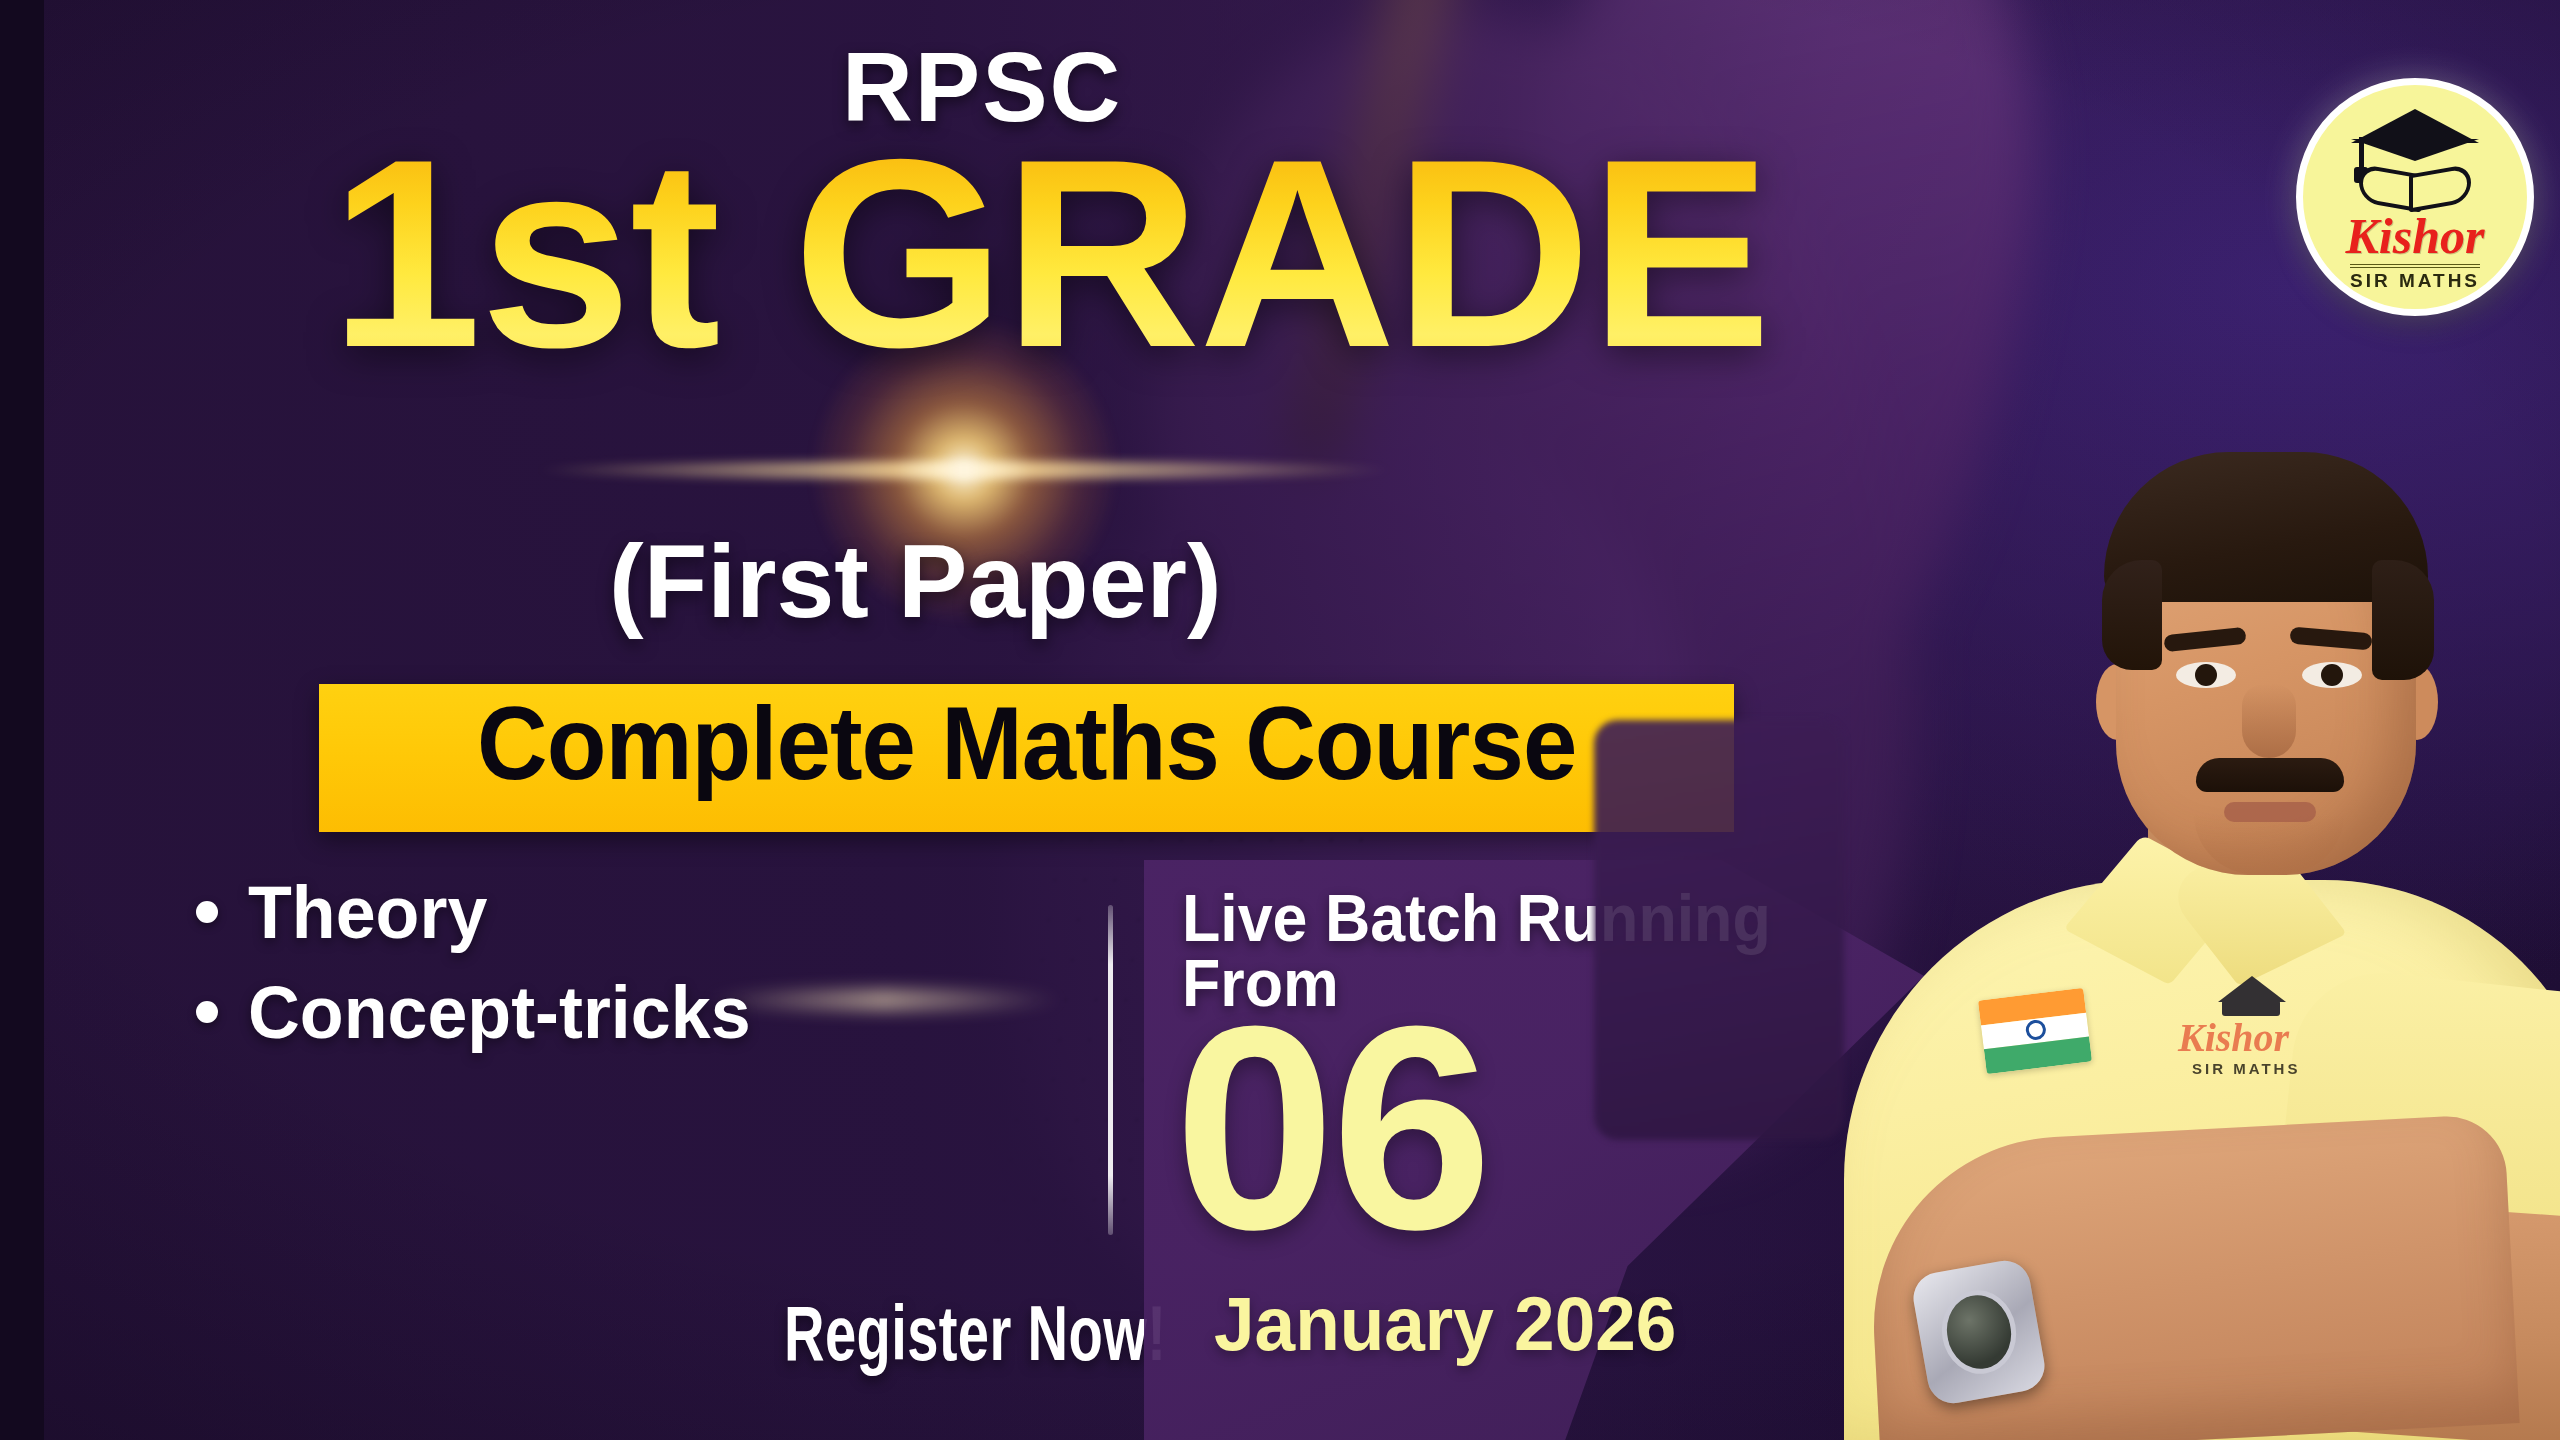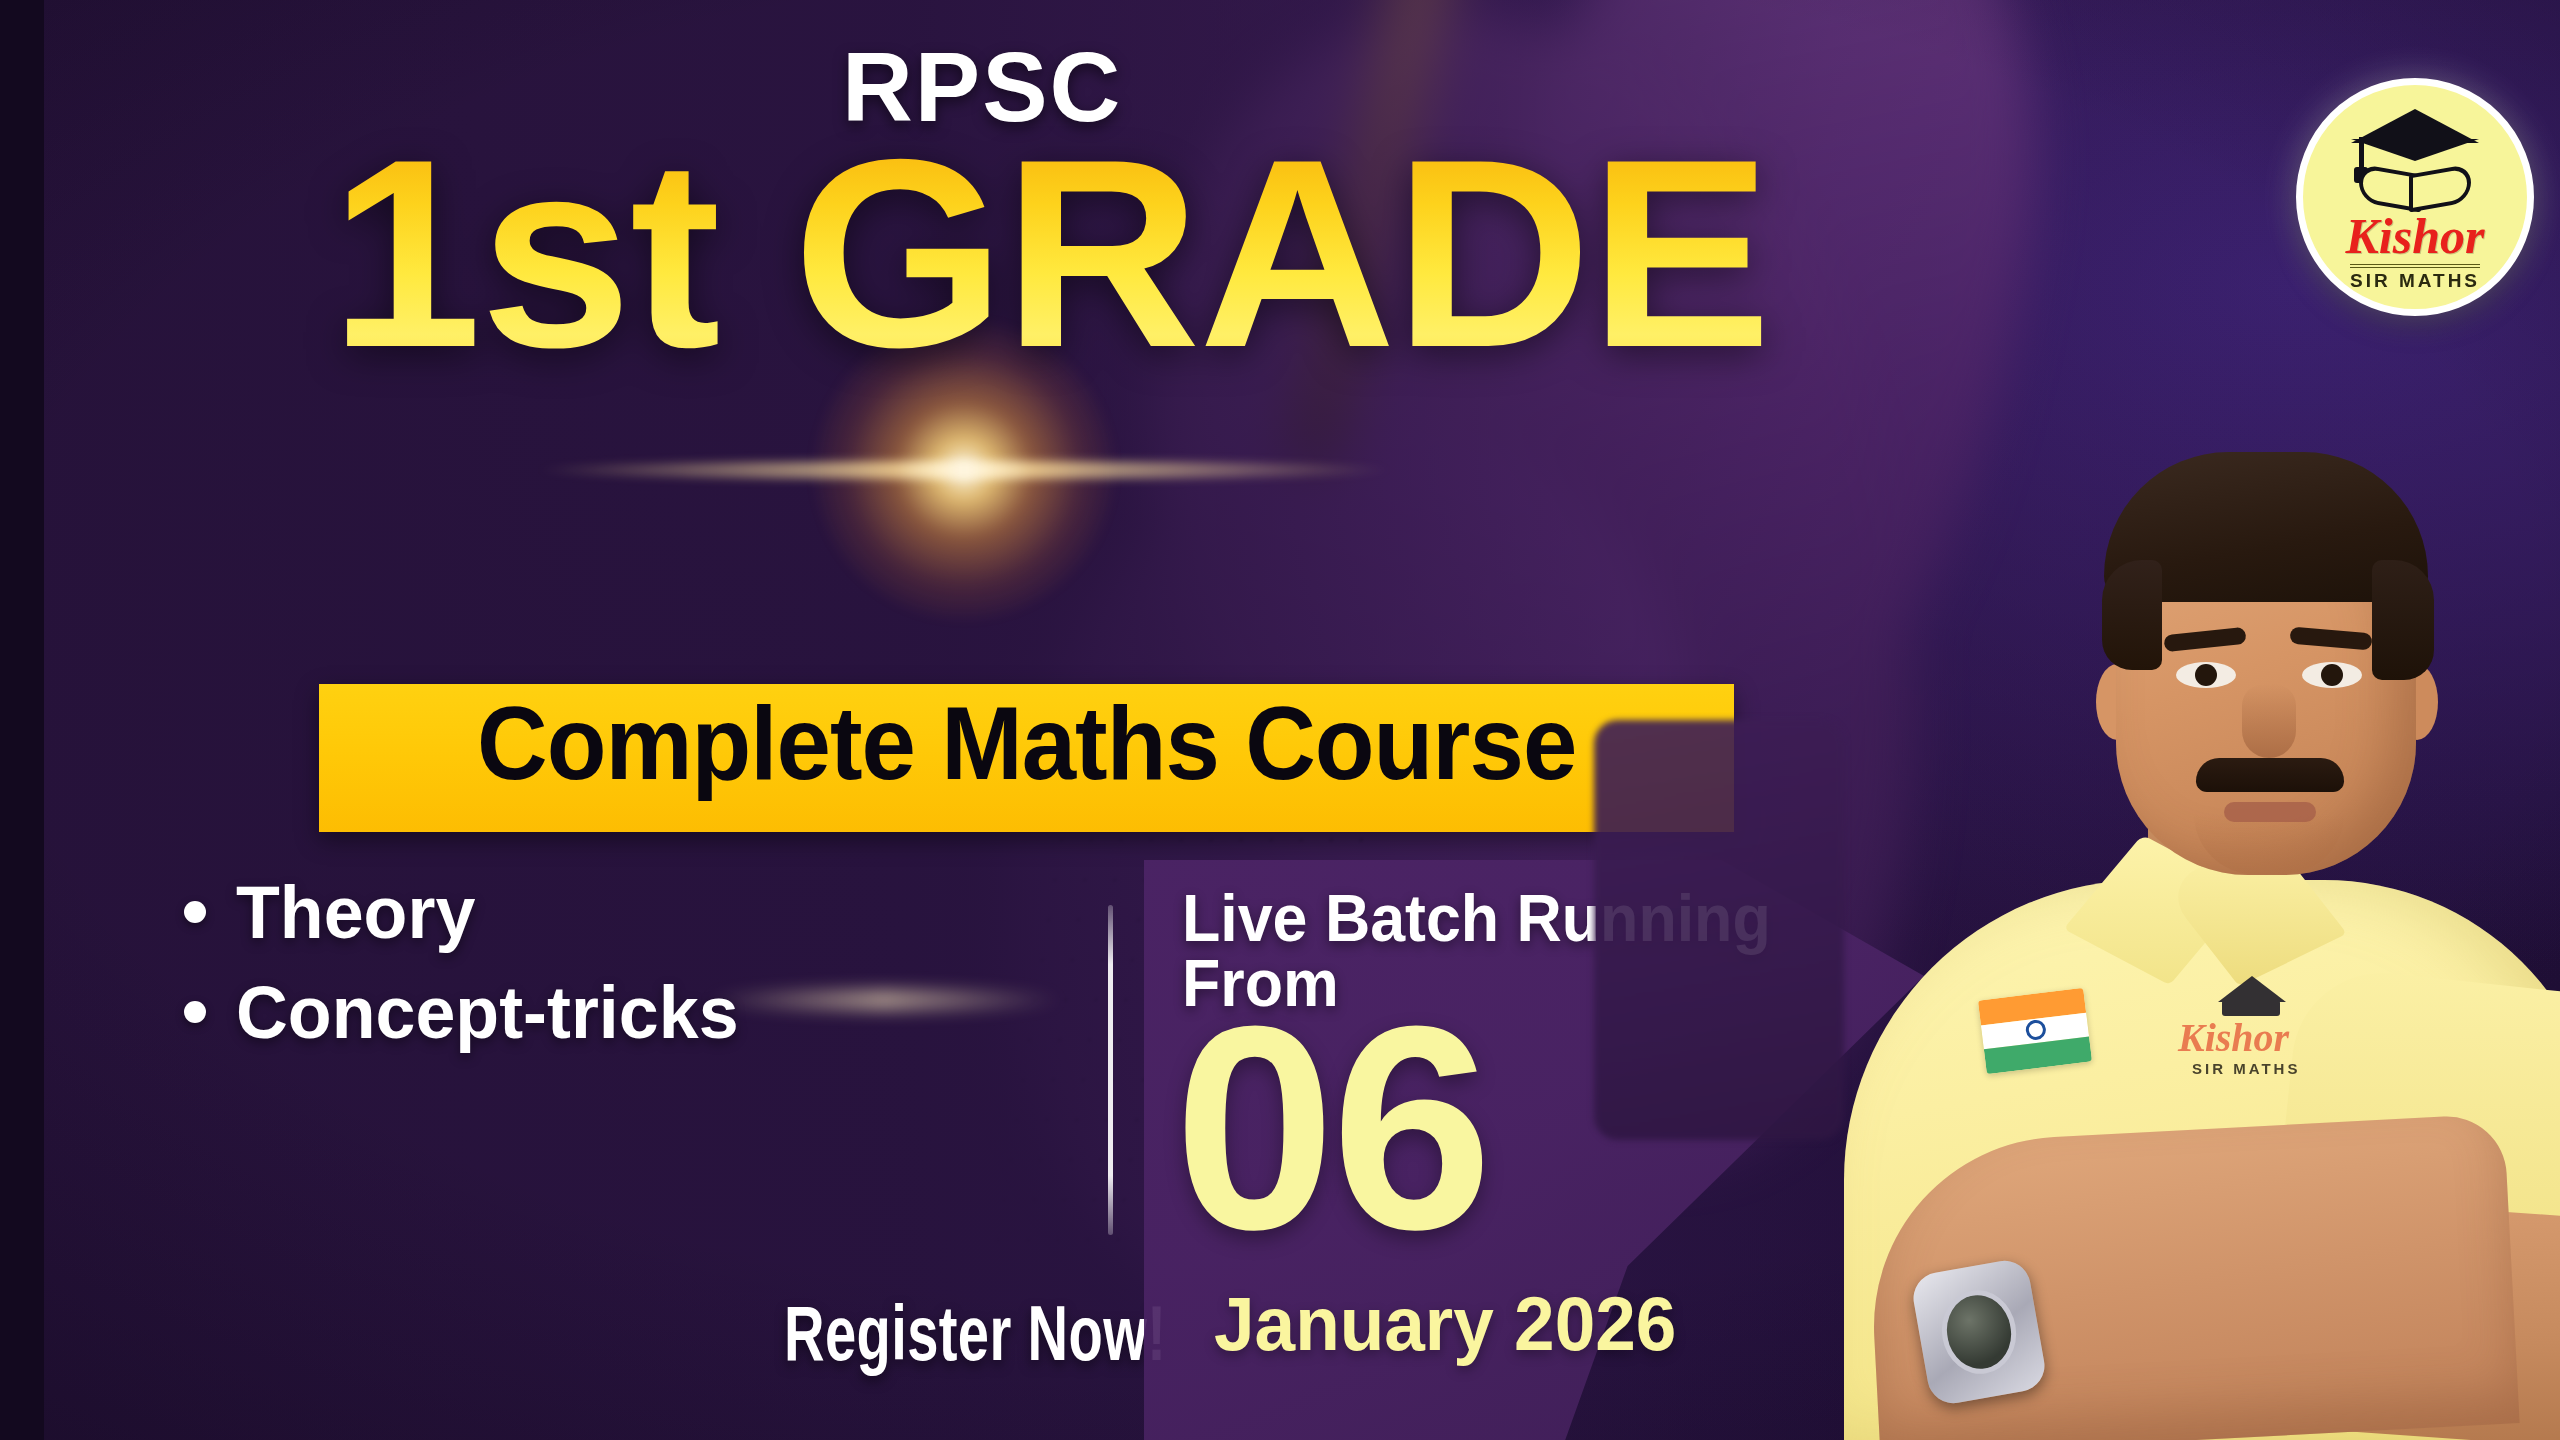--- a/index.html
+++ b/index.html
@@ -106,21 +106,21 @@
     background:linear-gradient(180deg,#ffd110 0%, #ffc807 50%, #fdbd02 100%);
     box-shadow:0 8px 22px rgba(0,0,0,.42);
     display:flex;justify-content:center;
   }
   .coursebar span{
     font-size:104px;font-weight:bold;color:#0a0710;letter-spacing:-1px;
     transform:scaleX(.94);white-space:nowrap;
   }
 
   
-  .bullets{position:absolute;left:140px;top:862px;width:880px;}
+  .bullets{position:absolute;left:152px;top:862px;width:880px;}
   .bullet{
     display:flex;align-items:center;gap:30px;height:100px;
   }
   .bullet .dot{
     width:22px;height:22px;border-radius:50%;background:#ffffff;flex:0 0 auto;
     box-shadow:0 3px 8px rgba(0,0,0,.45);
   }
   .bullet .txt{
     font-size:74px;font-weight:bold;color:#ffffff;white-space:nowrap;
     transform:scaleX(.97);transform-origin:left center;
@@ -349,20 +349,21 @@
   <div class="vig"></div>
 
   <div class="flare">
     <div class="core"></div>
     <div class="streak"></div>
   </div>
   <div class="flare2"></div>
 
   <div class="rpsc">RPSC</div>
   <div class="grade">1st GRADE</div>
+  <div class="firstpaper">(First Paper)</div>
 
   <div class="coursebar">
     <span>Complete Maths Course</span>
   </div>
 
   <div class="bullets">
     <div class="bullet">
       <span class="dot"></span>
       <span class="txt">Theory</span>
     </div>

